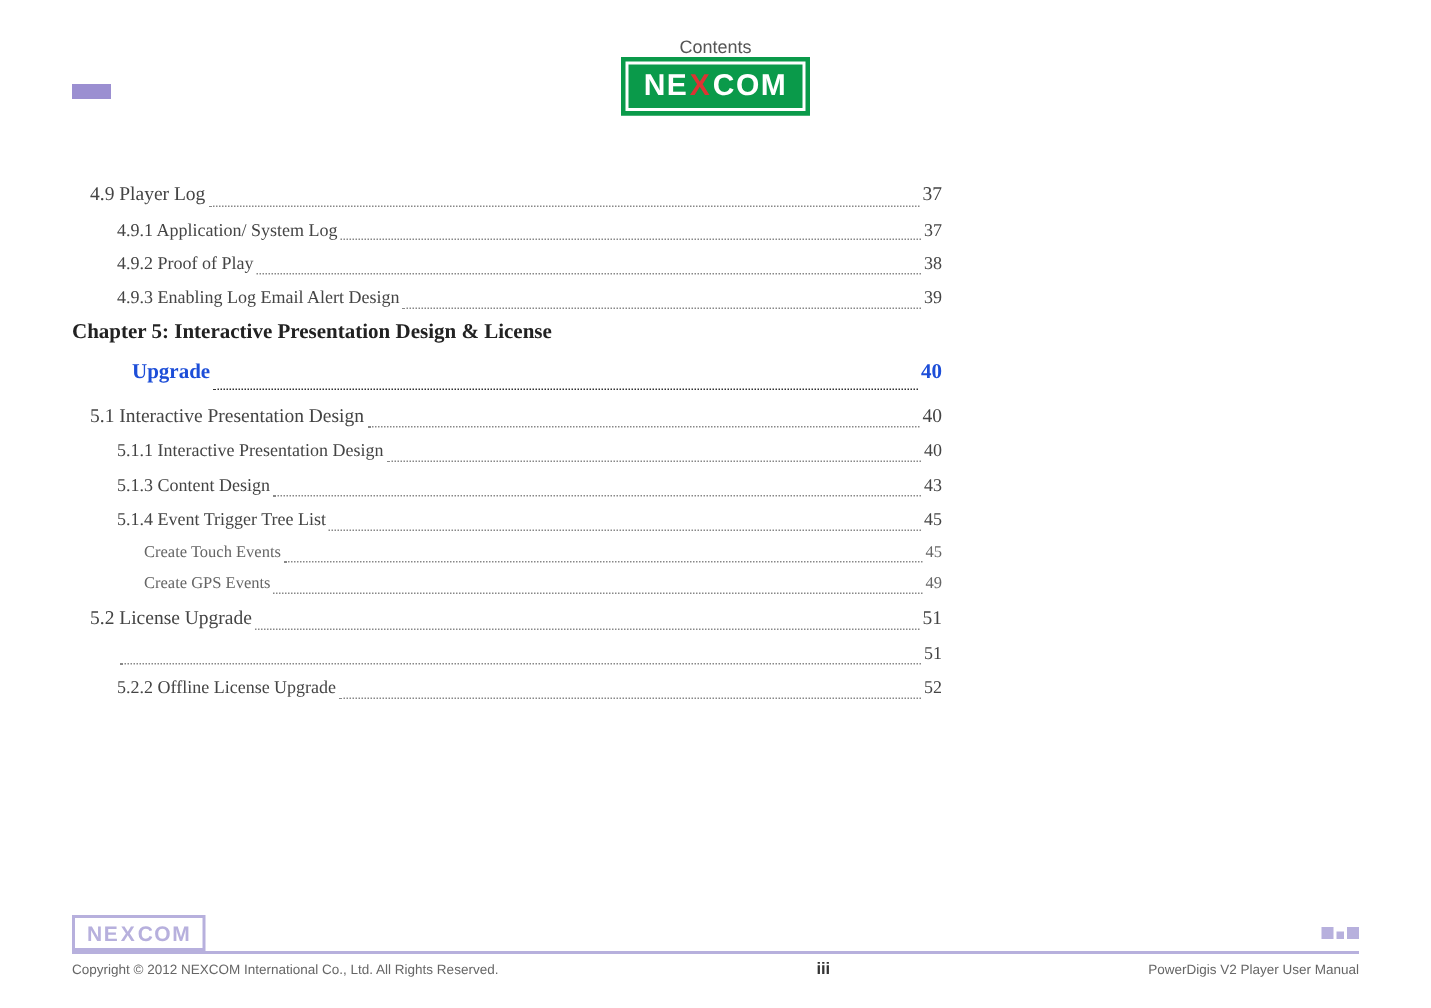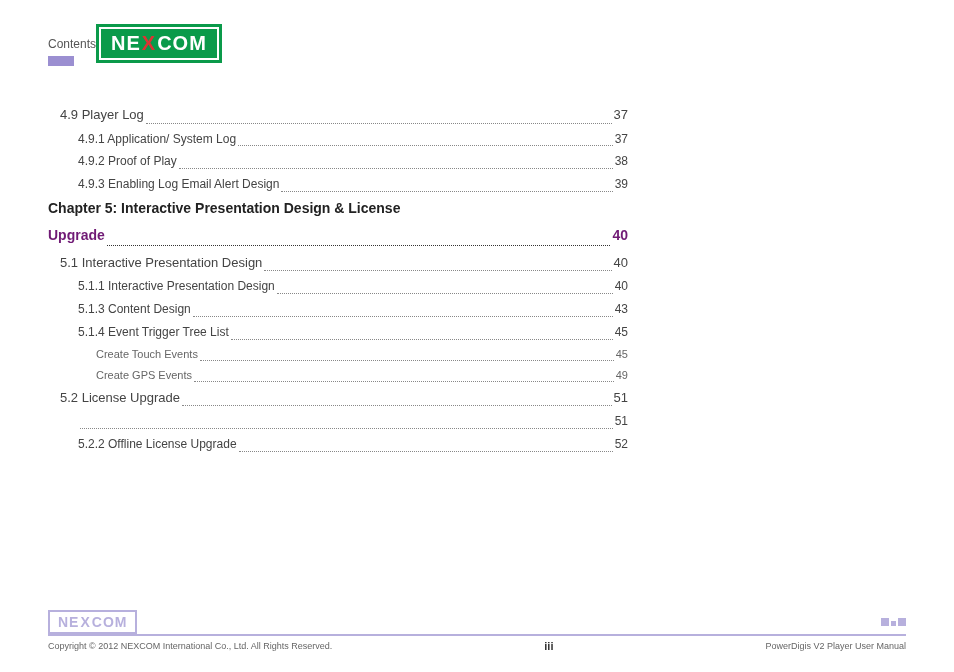--- a/index.html
+++ b/index.html
@@ -7,22 +7,24 @@
     width: 954px;
     height: 672px;
     font-family: "Segoe UI", Arial, sans-serif;
     background: #fff;
     color: #333;
     position: relative;
     padding: 24px 48px 0 48px;
   }
   .top-header {
     display: flex;
+    justify-content: space-between;
     align-items: center;
     margin-bottom: 6px;
+    flex-direction: column;
   }
   .contents-label {
     font-size: 12px;
     color: #555;
   }
   .logo-box {
     background: #0a9a4a;
     color: #fff;
     font-weight: 700;
     font-size: 20px;
@@ -39,20 +41,21 @@
     width: 26px;
     height: 10px;
     background: #9b8fd1;
     position: absolute;
     left: 48px;
     top: 56px;
   }
   .toc-column {
     width: 580px;
     margin-top: 40px;
+    font-family: Liberation Serif, serif;
   }
   .toc-row {
     display: flex;
     align-items: flex-end;
     font-size: 12px;
     color: #444;
     line-height: 1.9;
     white-space: nowrap;
   }
   .toc-row .label { flex: 0 0 auto; }
@@ -62,23 +65,24 @@
     margin: 0 2px 4px 2px;
     min-width: 10px;
   }
   .toc-row .page { flex: 0 0 auto; }
   .l1 { padding-left: 12px; font-size: 13px; }
   .l2 { padding-left: 30px; font-size: 12px; }
   .l3 { padding-left: 48px; font-size: 11px; color: #666; }
   .chapter {
     font-weight: 700;
     font-size: 14px;
-    color: #701a75;
+    color: #1d4ed8;
     padding-left: 0;
     margin-top: 6px;
+    margin-left: 40px;
   }
   .chapter .dots { border-bottom: 1px dotted #333; margin-bottom: 3px; }
   .chapter-wrap { margin-top: 4px; margin-bottom: 2px; }
   .chapter-title-line1 { font-weight: 700; font-size: 14px; color: #222; }
   .footer {
     position: absolute;
     left: 48px; right: 48px; bottom: 20px;
   }
   .footer-divider {
     height: 2px;

